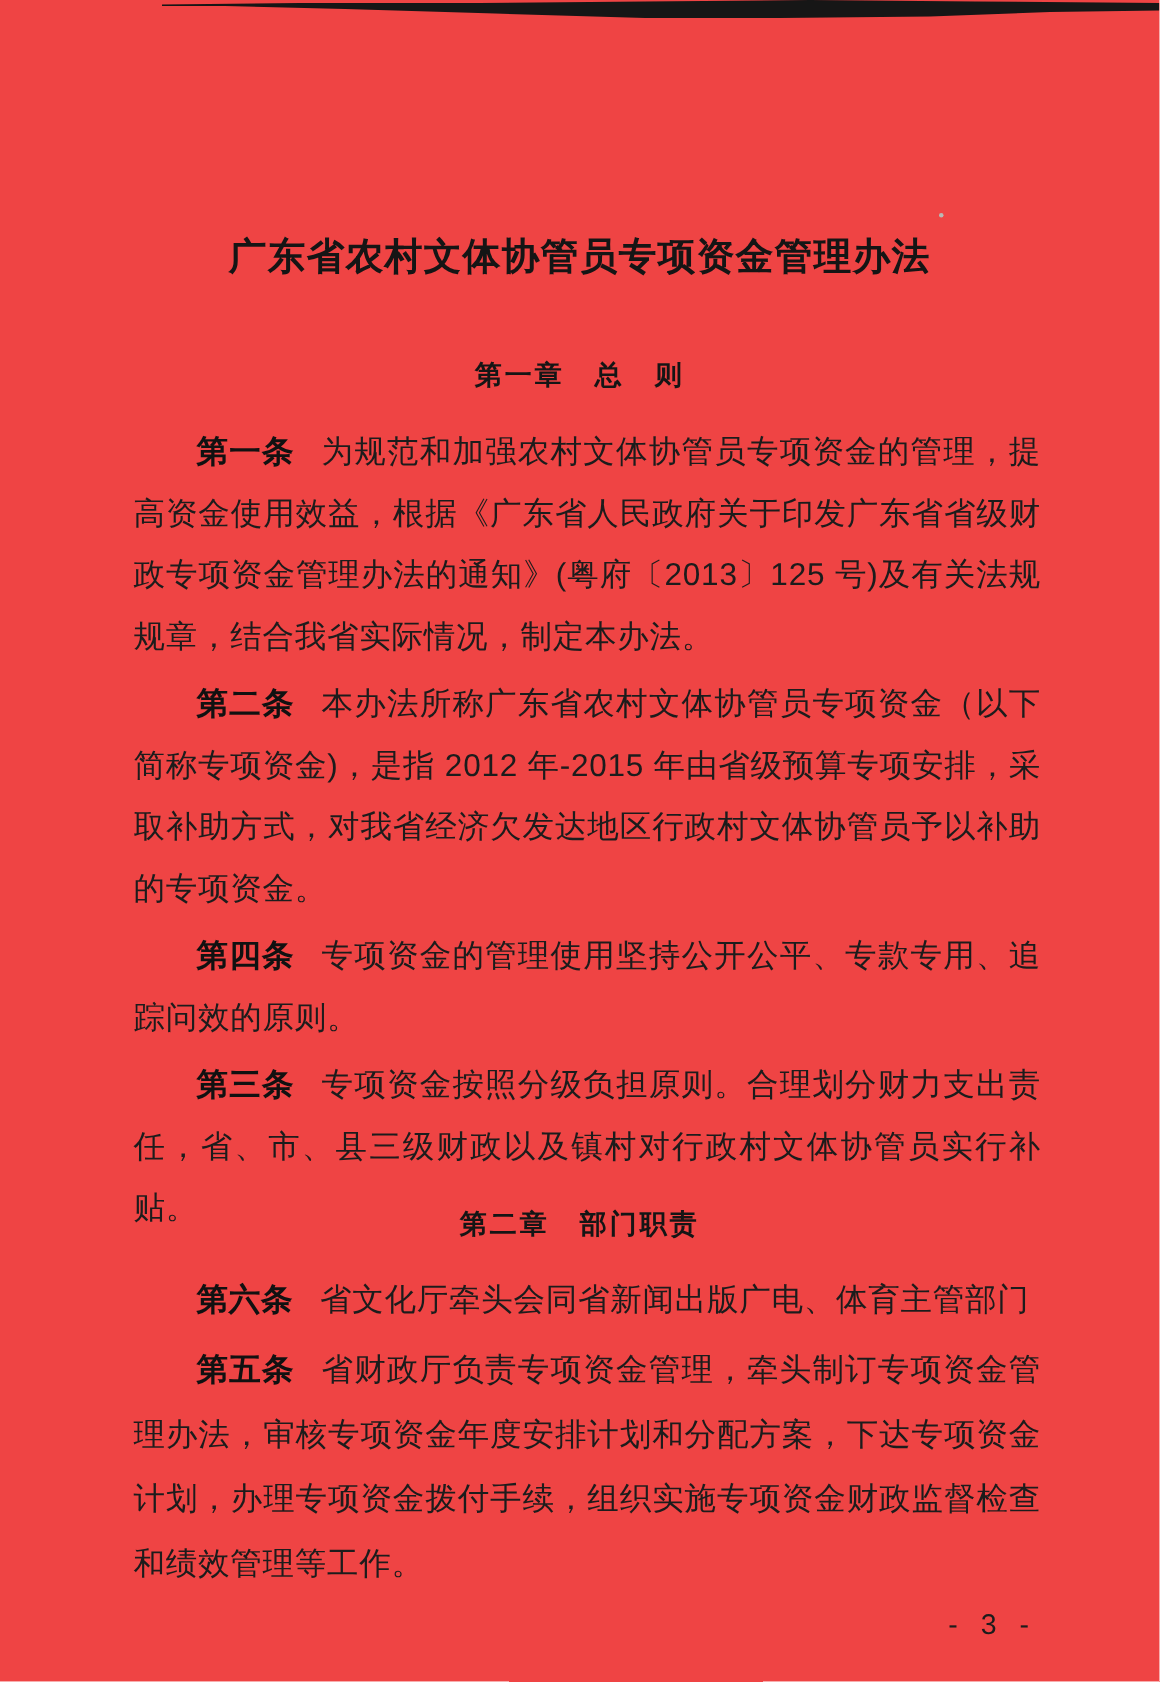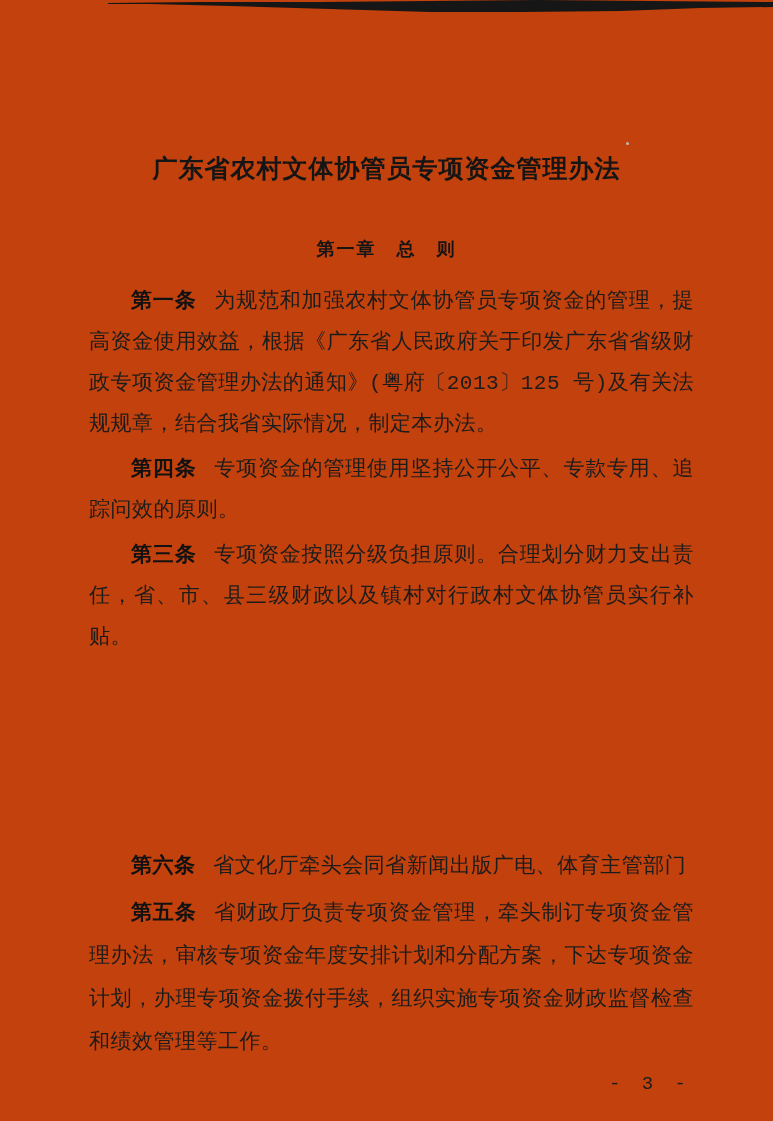--- a/index.html
+++ b/index.html
@@ -4,23 +4,23 @@
 <style>
   html, body {
     margin: 0;
     padding: 0;
     background: #ffffff;
   }
   .page {
     position: relative;
     width: 773px;
     height: 1121px;
-    background: #c2410c;
+    background: #ef4444;
     overflow: hidden;
-    font-family: Liberation Mono, monospace;
+    font-family: Liberation Sans, sans-serif;
     color: #1c1c1c;
   }
   .top-streak {
     position: absolute;
     top: 0;
     left: 0;
     width: 773px;
     height: 18px;
     display: block;
   }
@@ -105,27 +105,31 @@
 
   <h1 class="doc-title">广东省农村文体协管员专项资金管理办法</h1>
 
   <h2 class="chapter-heading chapter-1">第一章　总　则</h2>
 
   <div class="body-block body-1">
     <p class="article">
       <b class="article-label">第一条</b><span>为规范和加强农村文体协管员专项资金的管理，提高资金使用效益，根据《广东省人民政府关于印发广东省省级财政专项资金管理办法的通知》(粤府〔2013〕125 号)及有关法规规章，结合我省实际情况，制定本办法。</span>
     </p>
     <p class="article">
+      <b class="article-label">第二条</b><span>本办法所称广东省农村文体协管员专项资金（以下简称专项资金)，是指 2012 年-2015 年由省级预算专项安排，采取补助方式，对我省经济欠发达地区行政村文体协管员予以补助的专项资金。</span>
+    </p>
+    <p class="article">
       <b class="article-label">第四条</b><span>专项资金的管理使用坚持公开公平、专款专用、追踪问效的原则。</span>
     </p>
     <p class="article">
       <b class="article-label">第三条</b><span>专项资金按照分级负担原则。合理划分财力支出责任，省、市、县三级财政以及镇村对行政村文体协管员实行补贴。</span>
     </p>
   </div>
 
+  <h2 class="chapter-heading chapter-2">第二章　部门职责</h2>
 
   <div class="body-block body-2">
     <p class="article">
       <b class="article-label">第六条</b><span>省文化厅牵头会同省新闻出版广电、体育主管部门</span>
     </p>
     <p class="article">
       <b class="article-label">第五条</b><span>省财政厅负责专项资金管理，牵头制订专项资金管理办法，审核专项资金年度安排计划和分配方案，下达专项资金计划，办理专项资金拨付手续，组织实施专项资金财政监督检查和绩效管理等工作。</span>
     </p>
   </div>
 

